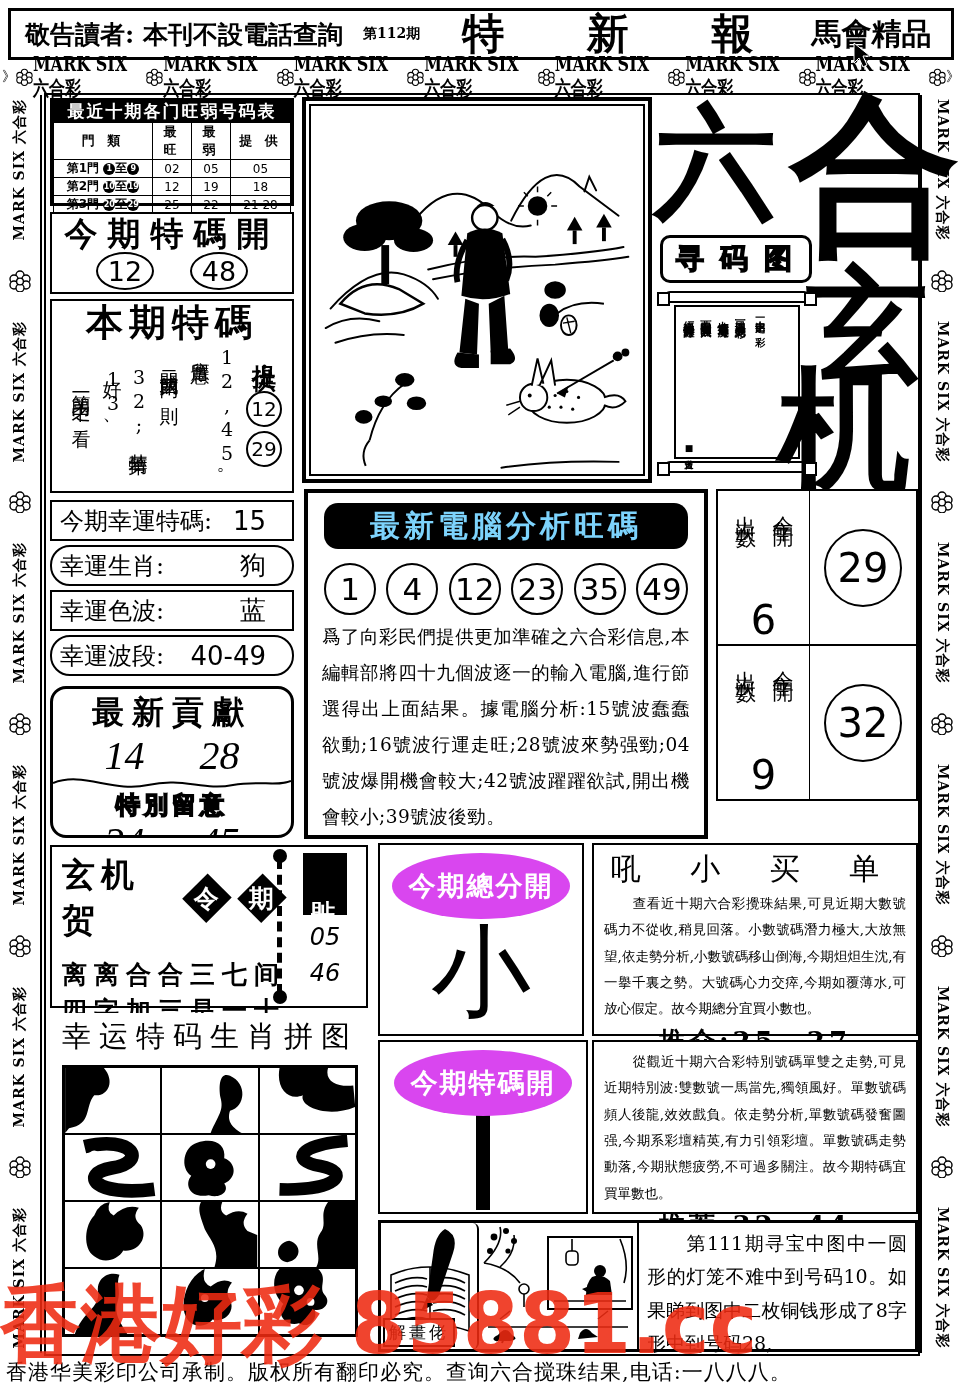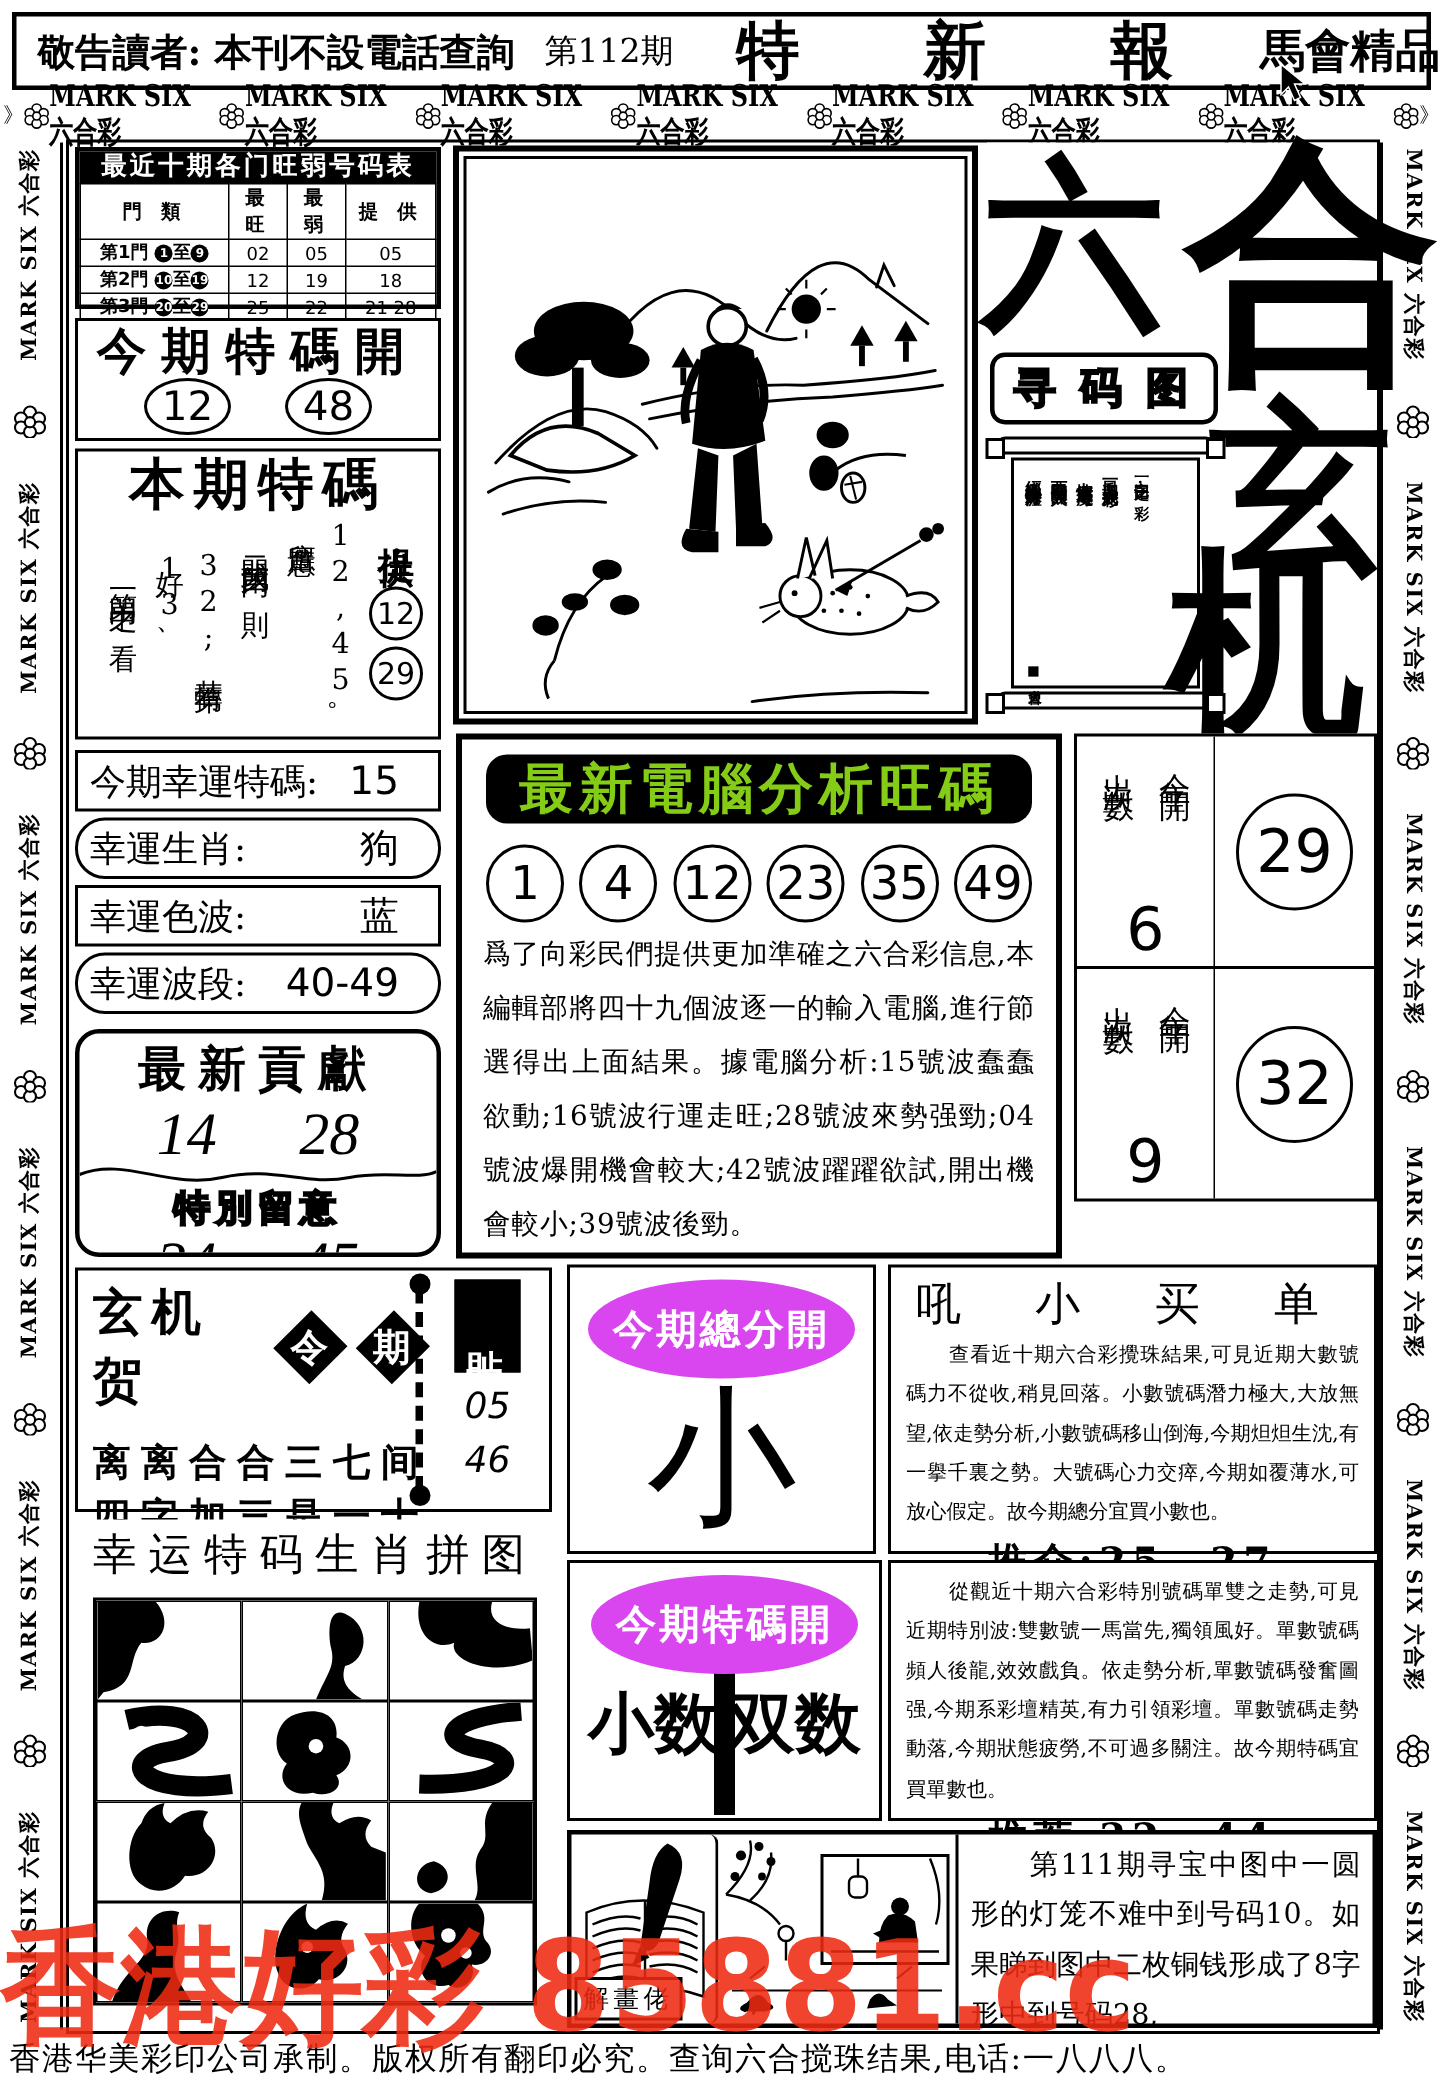--- a/index.html
+++ b/index.html
@@ -8,21 +8,21 @@
     position:relative; width:962px; height:1388px; background:#fff;
     font-family:"DejaVu Serif", serif; color:#000; overflow:hidden;
   }
   
   .header {
     position:absolute; left:8px; top:8px; width:946px; height:52px;
     border:3px solid #000; display:flex; align-items:center; padding:0 14px;
     gap:14px; white-space:nowrap;
   }
   .h-notice { font-size:25px; font-weight:bold; }
-  .h-issue { font-size:22px; font-weight:normal; margin-left:6px; }
+  .h-issue { font-size:14px; font-weight:bold; margin-left:6px; }
   .h-title { font-size:42px; font-weight:bold; letter-spacing:34px; margin-left:28px; }
   .h-brand { font-size:30px; font-weight:bold; margin-left:10px; }
   
   .band {
     position:absolute; left:0; top:62px; width:962px; height:30px;
     display:flex; align-items:center; justify-content:space-between; padding:0 2px;
   }
   .band .lbl { font-size:16px; font-weight:bold; font-family:"DejaVu Serif",serif; transform:scaleY(1.25); }
   .band .chev { font-size:14px; }
   .flower { display:inline-block; width:22px; height:22px; }
@@ -104,21 +104,21 @@
   .rod::before,.rod::after { content:""; position:absolute; top:-1px; width:9px; height:10px; border:2px solid #000; background:#fff; }
   .rod::before { left:-9px; } .rod::after { right:-9px; }
   .rod1 { top:196px; } .rod2 { top:366px; }
   .scroll-body { position:absolute; left:16px; top:210px; width:126px; height:154px; border:2px solid #000; padding:5px 4px; }
   .scroll-text { writing-mode:vertical-rl; text-orientation:upright; font-size:11px; letter-spacing:1px; height:100%; line-height:1.55; font-weight:bold; }
   .scroll-text .first { font-size:10px; margin-left:4px; }
   .scroll-sig { position:absolute; left:6px; bottom:4px; writing-mode:vertical-rl; font-size:9px; font-weight:bold; }
   
   .computer { left:304px; top:489px; width:404px; height:350px; border:4px solid #000; padding:8px 14px 0; }
   .banner { width:364px; height:46px; margin:2px auto 0; background:#000; border-radius:14px; display:flex; align-items:center; justify-content:center; }
-  .banner span { color:#84cc16; font-size:36px; font-weight:bold; letter-spacing:4px; font-family:"DejaVu Sans",sans-serif; }
+  .banner span { color:#7dd3fc; font-size:30px; font-weight:bold; letter-spacing:4px; font-family:"DejaVu Sans",sans-serif; }
   .cnums { display:flex; justify-content:space-between; margin:14px 2px 4px; }
   .cnum { width:52px; height:52px; border:2px solid #000; border-radius:50%; font-size:31px; line-height:49px; text-align:center; font-family:"DejaVu Sans",sans-serif; }
   .cbody { font-size:18.5px; line-height:1.95; text-align:justify; letter-spacing:0.5px; }
   
   .freq { left:716px; top:489px; width:202px; height:312px; border:2px solid #000; display:flex; flex-direction:column; }
   .fcell { flex:1; display:flex; border-bottom:2px solid #000; }
   .fcell:last-child { border-bottom:none; }
   .flabels { width:92px; border-right:1px solid #000; display:flex; flex-direction:column; align-items:center; padding-top:8px; }
   .fvert { writing-mode:vertical-rl; font-size:21px; letter-spacing:6px; height:96px; line-height:1.6; }
   .fvert div { margin:0 4px; }
@@ -625,24 +625,20 @@
       <span>今期總分開</span>
     </div>
     <div class="big">小</div>
   </div>
 
   <div class="spopen">
     <div class="bar"></div>
     <div class="ellipse" style="position:relative; z-index:2;">
       <span>今期特碼開</span>
     </div>
-    <div class="pair">
-      <span>小数</span>
-      <span>双数</span>
-    </div>
   </div>
 
   <div class="bx oddeven">
     <div class="tb-body"><span class="ind"></span><span>從觀近十期六合彩特別號碼單雙之走勢,可見近期特別波:雙數號一馬當先,獨領風好。單數號碼頻人後龍,效效戲負。依走勢分析,單數號碼發奮圖强,今期系彩壇精英,有力引領彩壇。單數號碼走勢動落,今期狀態疲勞,不可過多關注。故今期特碼宜買單數也。</span></div>
     <div class="tb-tip">推荐:32、44</div>
   </div>
 
   <div class="bx bstrip">
     <div class="bs-left">
       <svg viewBox="0 0 94 124" width="94" height="124">

